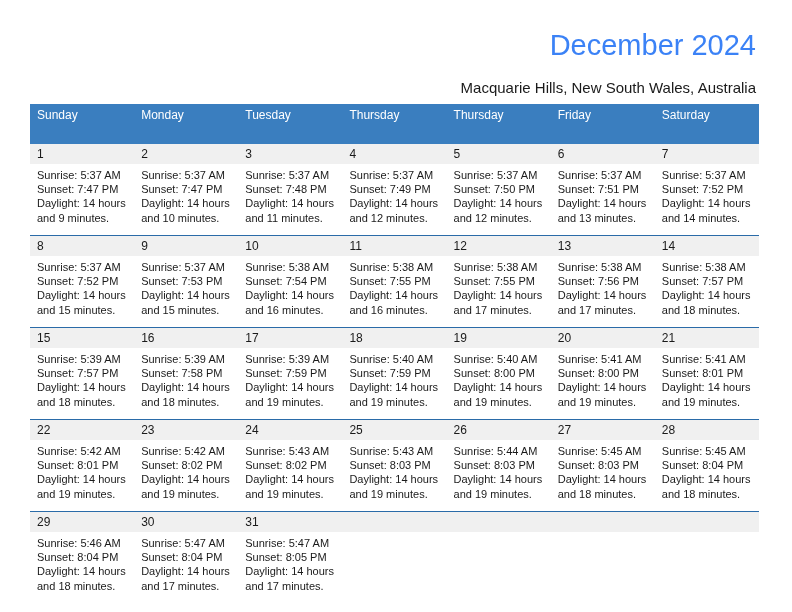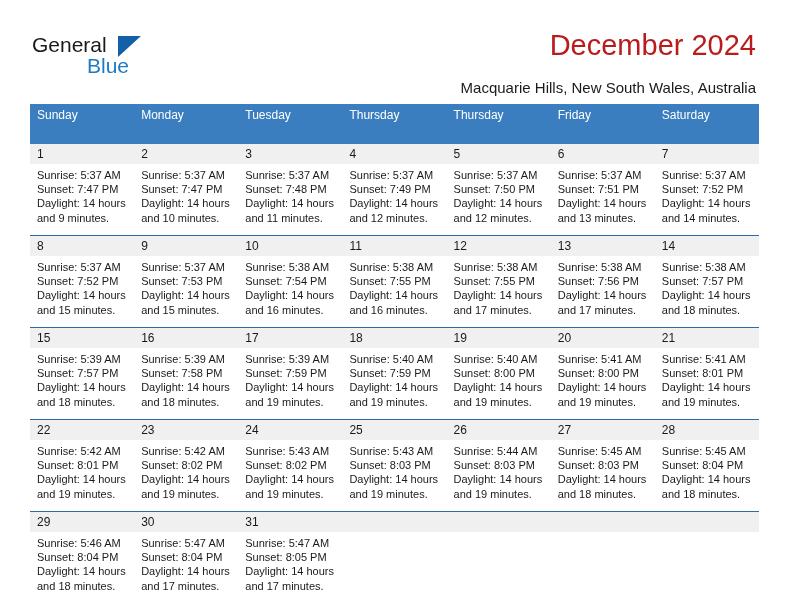--- a/index.html
+++ b/index.html
@@ -70,21 +70,21 @@
 
   .title-block {
     position: absolute;
     right: 36px;
     top: 28px;
     text-align: right;
   }
   .month-title {
     font-size: 29px;
     line-height: 34px;
-    color: #b91c1c;
+    color: #3b82f6;
     font-weight: normal;
     white-space: nowrap;
   }
   .location {
     margin-top: 17px;
     font-size: 15px;
     line-height: 18px;
     color: #1a1a1a;
     white-space: nowrap;
   }
@@ -151,25 +151,20 @@
     min-height: 62px;
   }
 </style>
 </head>
 <body>
 
 <div class="page">
 
   <div class="header">
 
-    <div class="logo">
-      <span class="logo-general">General</span>
-      <span class="logo-triangle"></span>
-      <span class="logo-blue">Blue</span>
-    </div>
 
     <div class="title-block">
       <div class="month-title">December 2024</div>
       <div class="location">Macquarie Hills, New South Wales, Australia</div>
     </div>
 
   </div>
 
   <table class="calendar">
     <colgroup>

